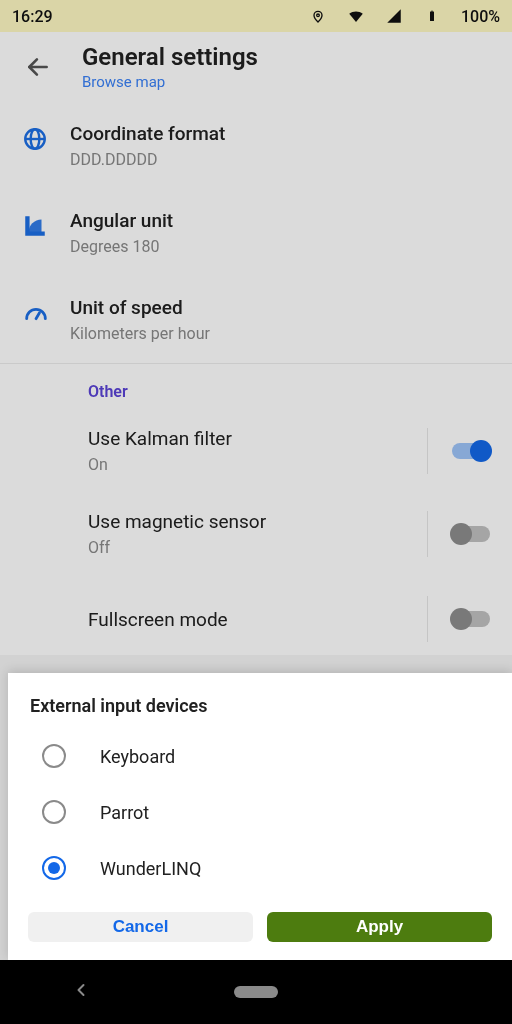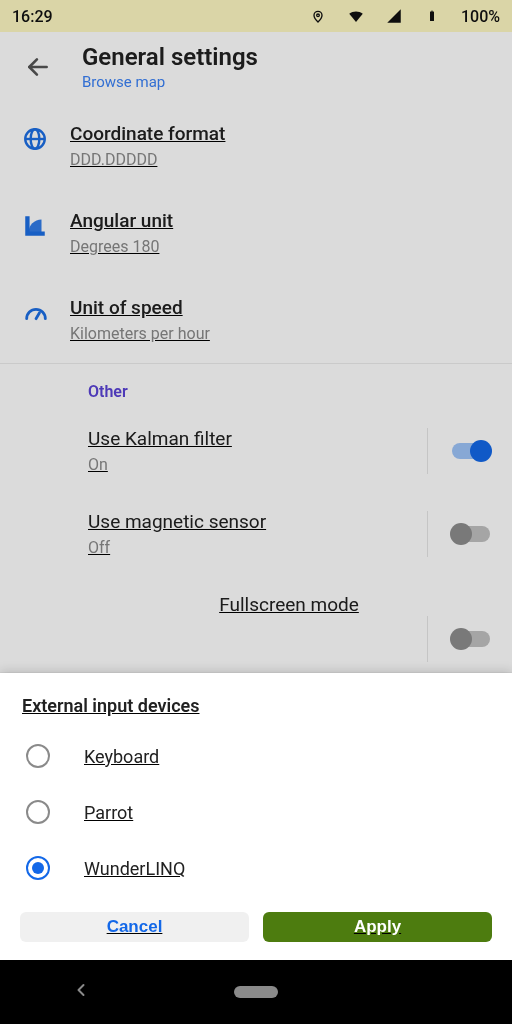--- a/index.html
+++ b/index.html
@@ -16,44 +16,44 @@
   .status-right span.ico { display:inline-flex; align-items:center; justify-content:center; width:18px; height:18px; color:#111; }
 
   
   .app-bar { background:#fff; height:70px; display:flex; align-items:center; padding:0 22px; box-shadow:0 1px 0 #e4e4e4; }
   .back { width:32px; height:32px; display:flex; align-items:center; justify-content:center; color:#555; margin-right:28px; }
   .titles .t1 { font-size:24px; font-weight:600; color:#212121; }
   .titles .t2 { font-size:15px; color:#3b82f6; margin-top:2px; }
 
   
   .list { background:#fff; }
-  .row { display:flex; align-items:flex-start; padding:20px 22px; min-height:80px;text-decoration:underline; }
+  .row { display:flex; align-items:flex-start; padding:20px 22px; min-height:80px; }
   .row .icon { width:48px; display:flex; align-items:flex-start; justify-content:flex-start; color:#1d6fe5; margin-top:4px; }
   .row .txt .primary { font-size:19px; color:#212121; font-weight:500; }
   .row .txt .secondary { font-size:16px; color:#8a8a8a; margin-top:5px; }
   .divider { height:1px; background:#ececec; margin-left:0; }
 
   .section-header { padding:18px 22px 8px 88px; font-size:16px; font-weight:600; color:#5a43d6; }
 
   .row.toggle { align-items:center; padding:18px 22px 18px 88px; }
   .row.toggle .txt .primary { font-size:19px; font-weight:400; }
   .row.toggle .txt .secondary { font-size:16px; color:#8a8a8a; margin-top:5px; }
   .row.toggle .switch { margin-left:auto; position:relative; border-left:1px solid #e6e6e6; padding-left:24px; height:46px; display:flex; align-items:center; }
 
   .switch-track { width:38px; height:16px; border-radius:8px; position:relative; }
   .switch-thumb { width:22px; height:22px; border-radius:50%; position:absolute; top:50%; transform:translateY(-50%); }
   .switch-on .switch-track { background:#9ec4f9; }
   .switch-on .switch-thumb { right:-2px; background:#1368e8; }
   .switch-off .switch-track { background:#c0c0c0; }
   .switch-off .switch-thumb { left:-2px; background:#8d8d8d; }
 
   
-  .sheet { position:absolute; left:0; right:0; bottom:64px; background:#fff; box-shadow:0 -2px 10px rgba(0,0,0,0.15);text-decoration:underline; }
+  .sheet { position:absolute; left:8px; right:0; bottom:64px; background:#fff; box-shadow:0 -2px 10px rgba(0,0,0,0.15); }
   .sheet-title { font-size:18px; font-weight:600; color:#212121; padding:22px 22px 12px; }
-  .opt { display:flex; align-items:center; padding:16px 26px; gap:34px; }
+  .opt { display:flex; align-items:center; padding:16px 34px; gap:34px; }
   .radio { width:24px; height:24px; border:2.5px solid #8a8a8a; border-radius:50%; display:flex; align-items:center; justify-content:center; flex:0 0 auto; }
   .radio.selected { border-color:#1368e8; }
   .radio.selected::after { content:""; width:12px; height:12px; border-radius:50%; background:#1368e8; }
   .opt-label { font-size:18px; color:#212121; }
 
   .sheet-actions { display:flex; gap:14px; padding:16px 20px 18px; }
   .btn { flex:1; height:30px; border:none; border-radius:6px; font-size:17px; font-weight:600; display:flex; align-items:center; justify-content:center; }
   .btn-cancel { background:#f0f0f0; color:#1368e8; }
   .btn-apply { background:#4d7c0f; color:#fff; }
 
@@ -173,21 +173,21 @@
         <div class="secondary">Off</div>
       </div>
       <div class="switch">
         <div class="switch-off" style="position:relative;">
           <div class="switch-track"></div>
             <div class="switch-thumb"></div>
         </div>
       </div>
     </div>
 
-    <div class="row toggle" style="padding-bottom:10px;flex-direction:column;">
+    <div class="row toggle" style="padding-bottom:10px;">
       <div class="txt">
         <div class="primary">Fullscreen mode</div>
       </div>
       <div class="switch">
         <div class="switch-off" style="position:relative;">
           <div class="switch-track"></div>
             <div class="switch-thumb"></div>
         </div>
       </div>
     </div>

